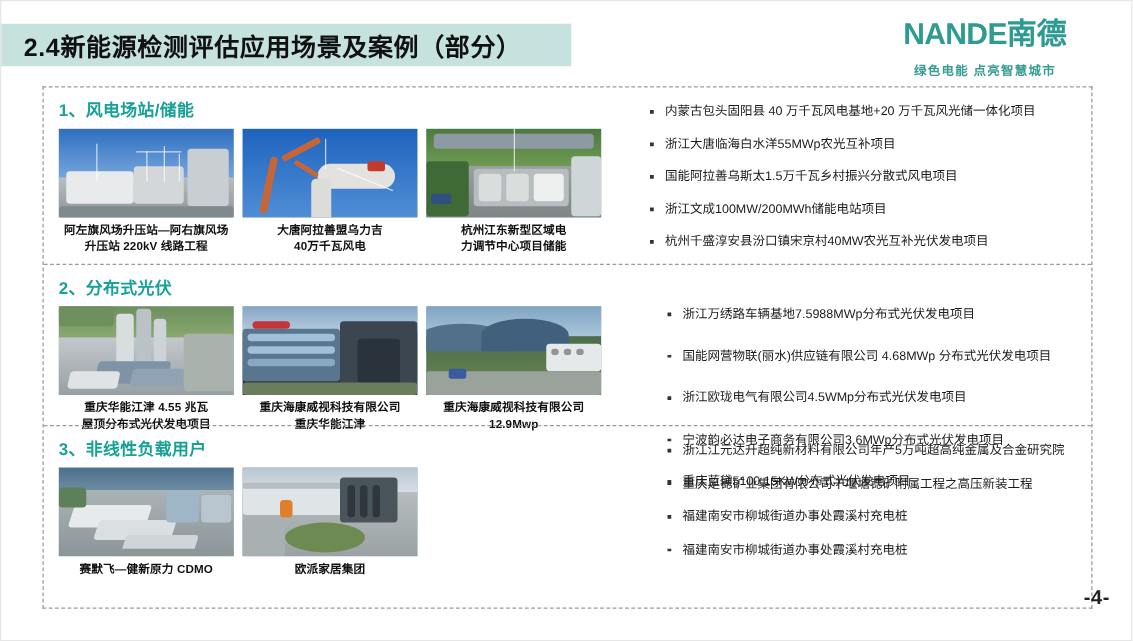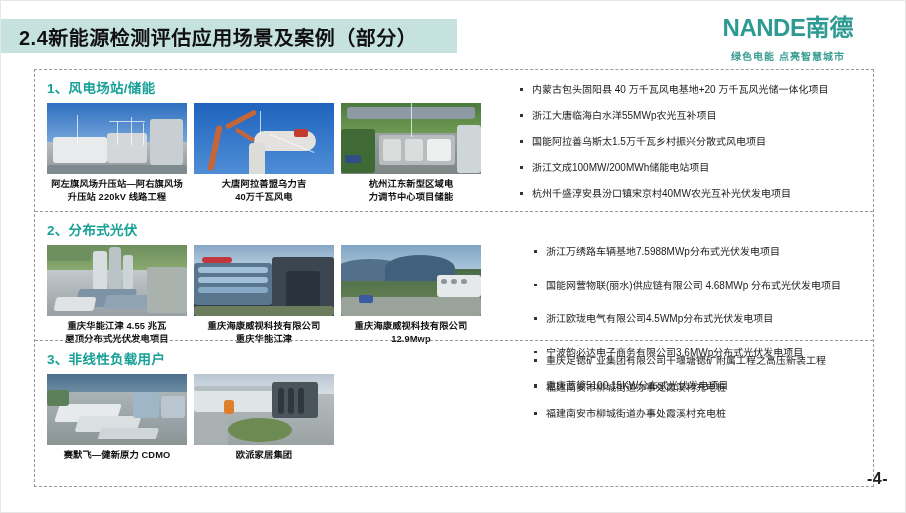--- a/index.html
+++ b/index.html
@@ -400,20 +400,21 @@
               <div class="blob" style="left:0;top:40px;width:34px;height:31px;background:#a8b0b2;"></div>
             </div>
             <div class="caption" style="white-space:pre-line">欧派家居集团</div>
           </div>
 
 
         </div>
       </div>
       <div class="sec-right">
         <ul class="bullets">
+          <li>浙江江元达升超纯新材料有限公司年产5万吨超高纯金属及合金研究院</li>
           <li>重庆足锶矿业集团有限公司干堰塘锶矿附属工程之高压新装工程</li>
           <li>福建南安市柳城街道办事处霞溪村充电桩</li>
           <li>福建南安市柳城街道办事处霞溪村充电桩</li>
         </ul>
       </div>
     </div>
 
   </div>
 
   <div class="page-num">-4-</div>

